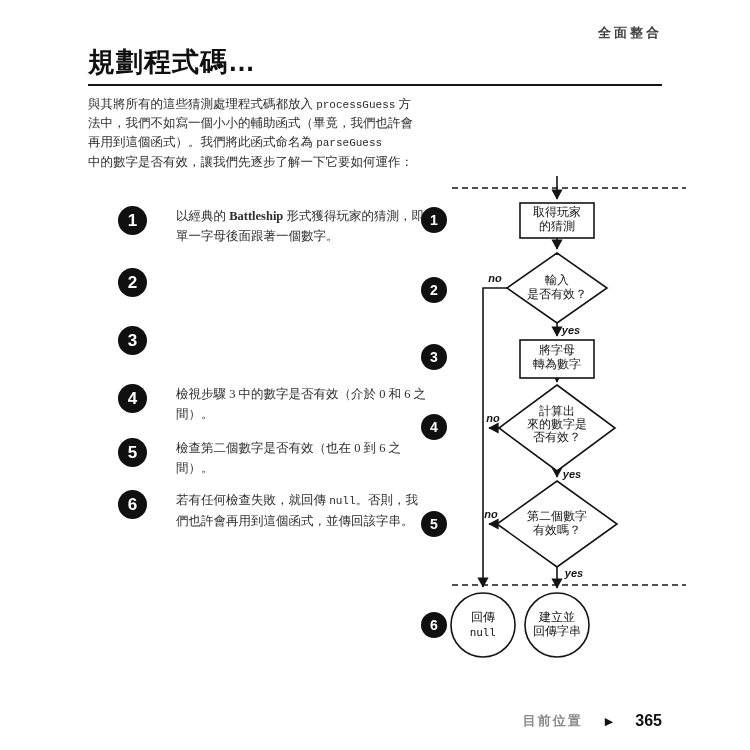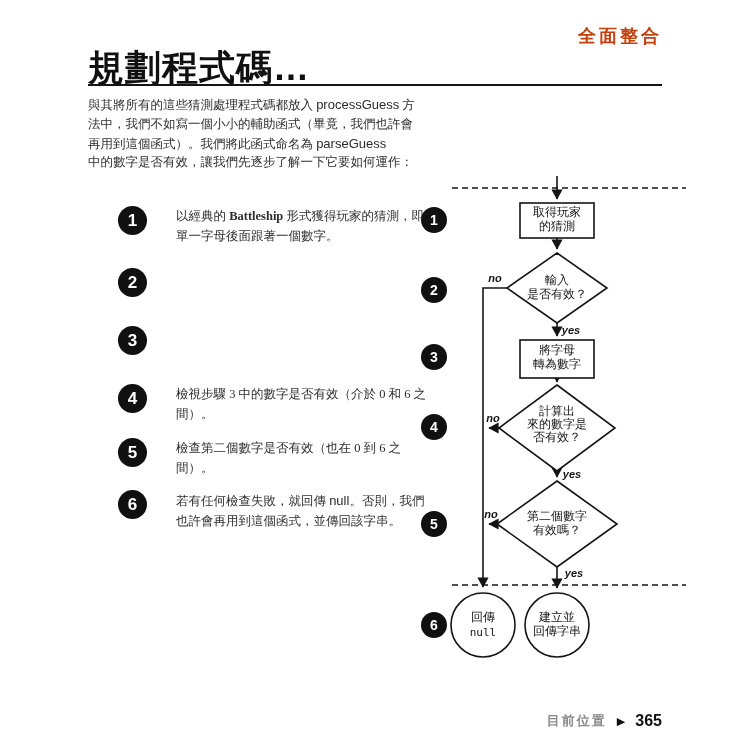--- a/index.html
+++ b/index.html
@@ -1,46 +1,46 @@
 <!DOCTYPE html>
 <html><head>
 <meta charset="utf-8">
 <style>
   html,body{margin:0;padding:0;}
   body{width:750px;height:750px;background:#ffffff;font-family:"Liberation Sans","DejaVu Sans",sans-serif;}
   .page{position:relative;width:750px;height:750px;background:#fff;color:#1c1c1c;overflow:hidden;}
 
-  .section-header{position:absolute;top:24px;right:88px;font-size:18px;font-weight:bold;color:#c2410c;letter-spacing:3px;}
+  .section-header{position:absolute;top:24px;right:88px;font-size:13px;font-weight:bold;color:#404040;letter-spacing:3px;}
 
-  .title{position:absolute;left:88px;top:44px;font-size:36px;font-weight:bold;color:#101010;letter-spacing:1px;margin:0;}
+  .title{position:absolute;left:88px;top:44px;font-size:27px;font-weight:bold;color:#101010;letter-spacing:1px;margin:0;}
   .title-rule{position:absolute;left:88px;top:84px;width:574px;border-top:2px solid #151515;height:0;}
 
   .para{position:absolute;font-family:"Liberation Serif","DejaVu Serif",serif;font-size:12.5px;line-height:1.5;color:#2e2e2e;margin:0;}
   .p1{left:88px;top:95px;width:334px;}
   .p2{left:88px;top:153px;width:430px;}
-  .code{font-family:Liberation Sans, sans-serif;font-size:13px;color:#2a2a2a;}
+  .code{font-family:Liberation Mono, monospace;font-size:11px;color:#2a2a2a;}
 
   .step{position:absolute;left:118px;width:300px;}
   .step-num{position:absolute;left:0;top:0;width:29px;height:29px;border-radius:50%;background:#101010;color:#fff;
             font-weight:bold;font-size:17px;display:flex;align-items:center;justify-content:center;}
   .step-text{margin-left:58px;width:252px;font-family:"Liberation Serif","DejaVu Serif",serif;
              font-size:12.5px;line-height:1.62;color:#2e2e2e;}
   .step-text b{font-weight:bold;}
 
   .flowchart{position:absolute;left:410px;top:175px;width:300px;height:512px;}
   .flowchart svg text{font-family:"Liberation Sans","DejaVu Sans",sans-serif;font-size:12px;fill:#141414;text-anchor:middle;}
   .flowchart .yn{font-size:11px;font-style:italic;font-weight:bold;}
   .flowchart .numtxt{fill:#ffffff;font-weight:bold;font-size:14px;}
   .flowchart .mono{font-family:"DejaVu Sans Mono","Liberation Mono",monospace;font-size:11px;}
   .shape{fill:#ffffff;stroke:#141414;stroke-width:1.6;}
   .wire{fill:none;stroke:#141414;stroke-width:1.6;}
   .dash{fill:none;stroke:#141414;stroke-width:1.6;stroke-dasharray:6 4;}
   .numdot{fill:#101010;stroke:none;}
 
-  .footer{position:absolute;right:88px;bottom:20px;display:flex;align-items:center;gap:10px;}
+  .footer{position:absolute;right:88px;bottom:20px;display:flex;align-items:center;gap:22px;}
   .loc{color:#8a8a8a;font-size:13px;font-weight:bold;letter-spacing:2px;}
   .tri{color:#101010;font-size:11px;}
   .pageno{color:#101010;font-size:16px;font-weight:bold;}
 </style>
 </head>
 <body>
 
 <div class="page">
 
   <div class="section-header">全面整合</div>

